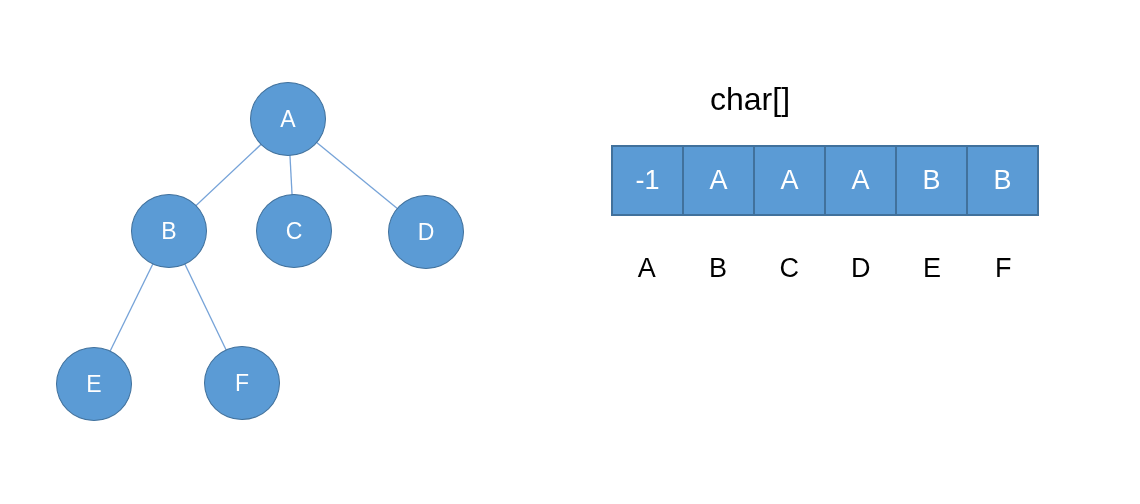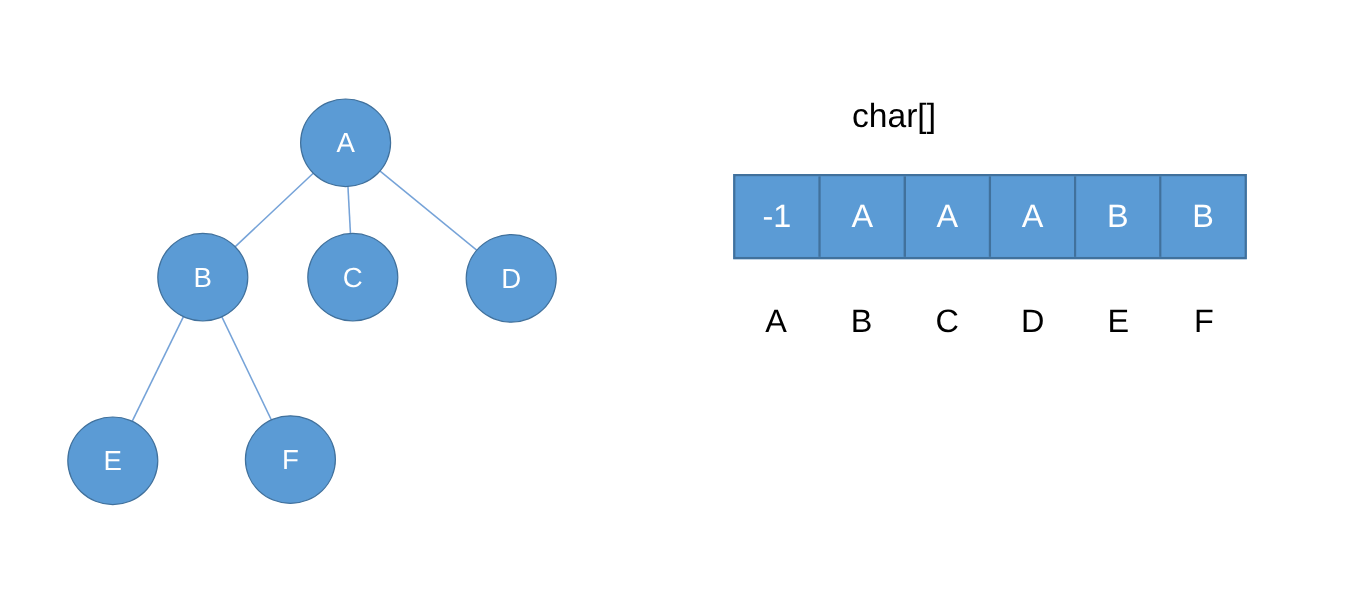--- a/index.html
+++ b/index.html
@@ -53,21 +53,21 @@
   .node-b { left: 131px; top: 194px; }
   .node-c { left: 256px; top: 194px; }
   .node-d { left: 388px; top: 195px; }
   .node-e { left: 56px;  top: 347px; }
   .node-f { left: 204px; top: 346px; }
 
   
   .array-title {
     position: absolute;
     left: 710px; top: 81px;
-    font-size: 28px;
+    font-size: 32px;
     color: var(--text);
     white-space: nowrap;
   }
   .array-row {
     position: absolute;
     left: 611px; top: 145px;
     width: 428px; height: 71px;
     display: flex;
     border: 2px solid var(--cell-border);
     background: var(--cell-fill);

